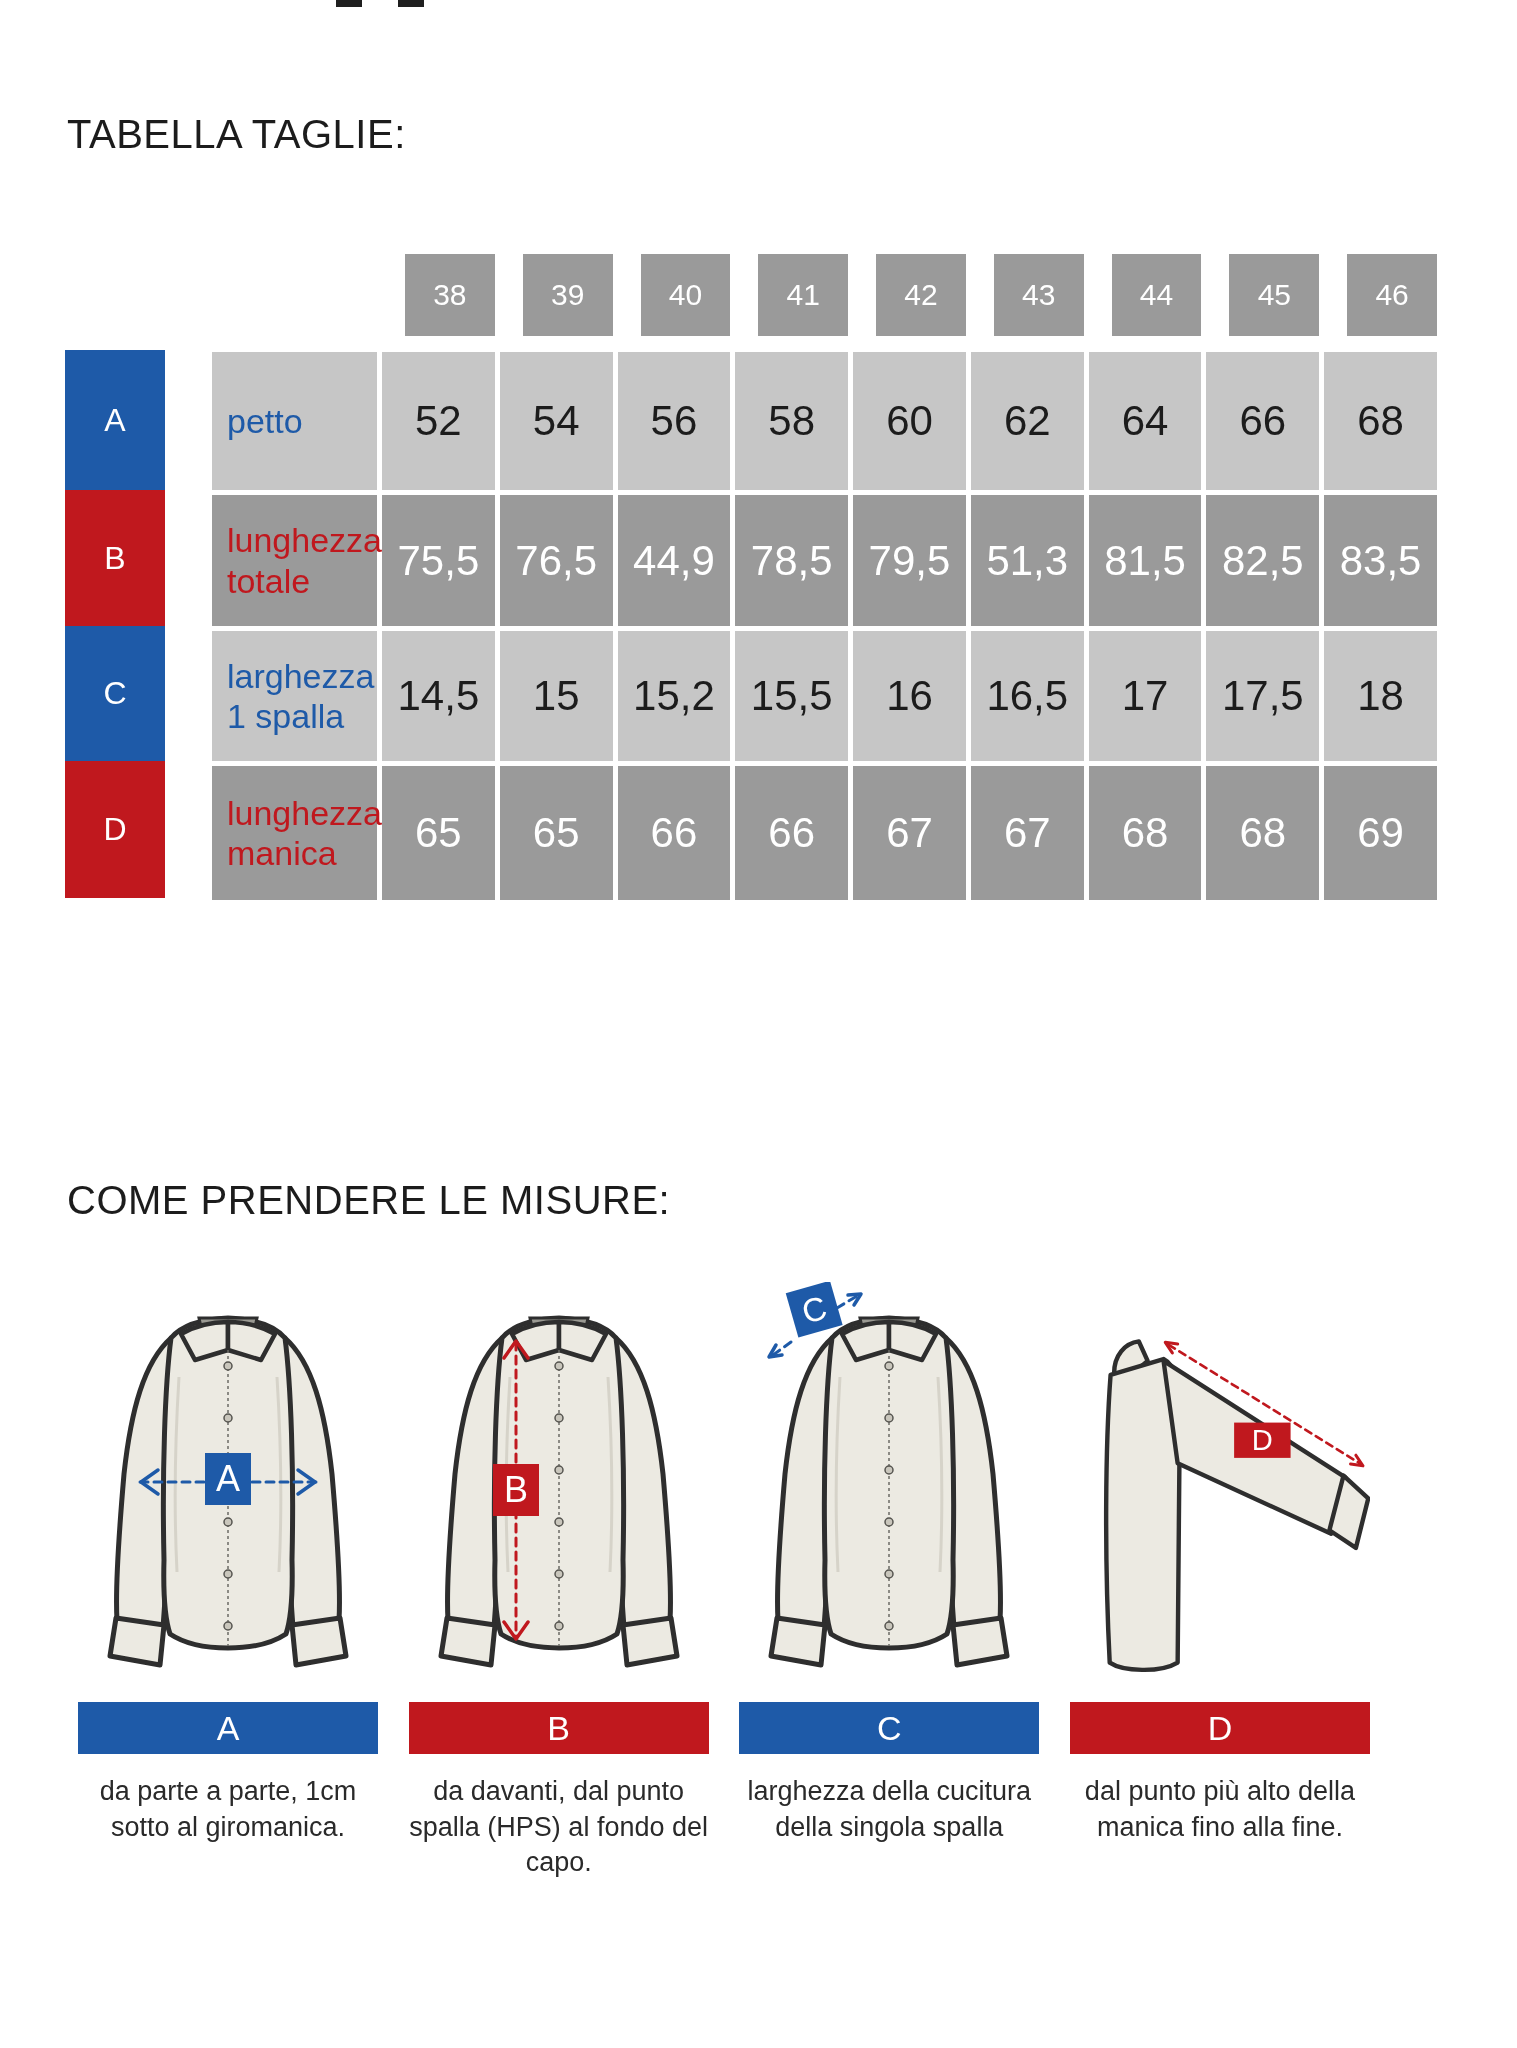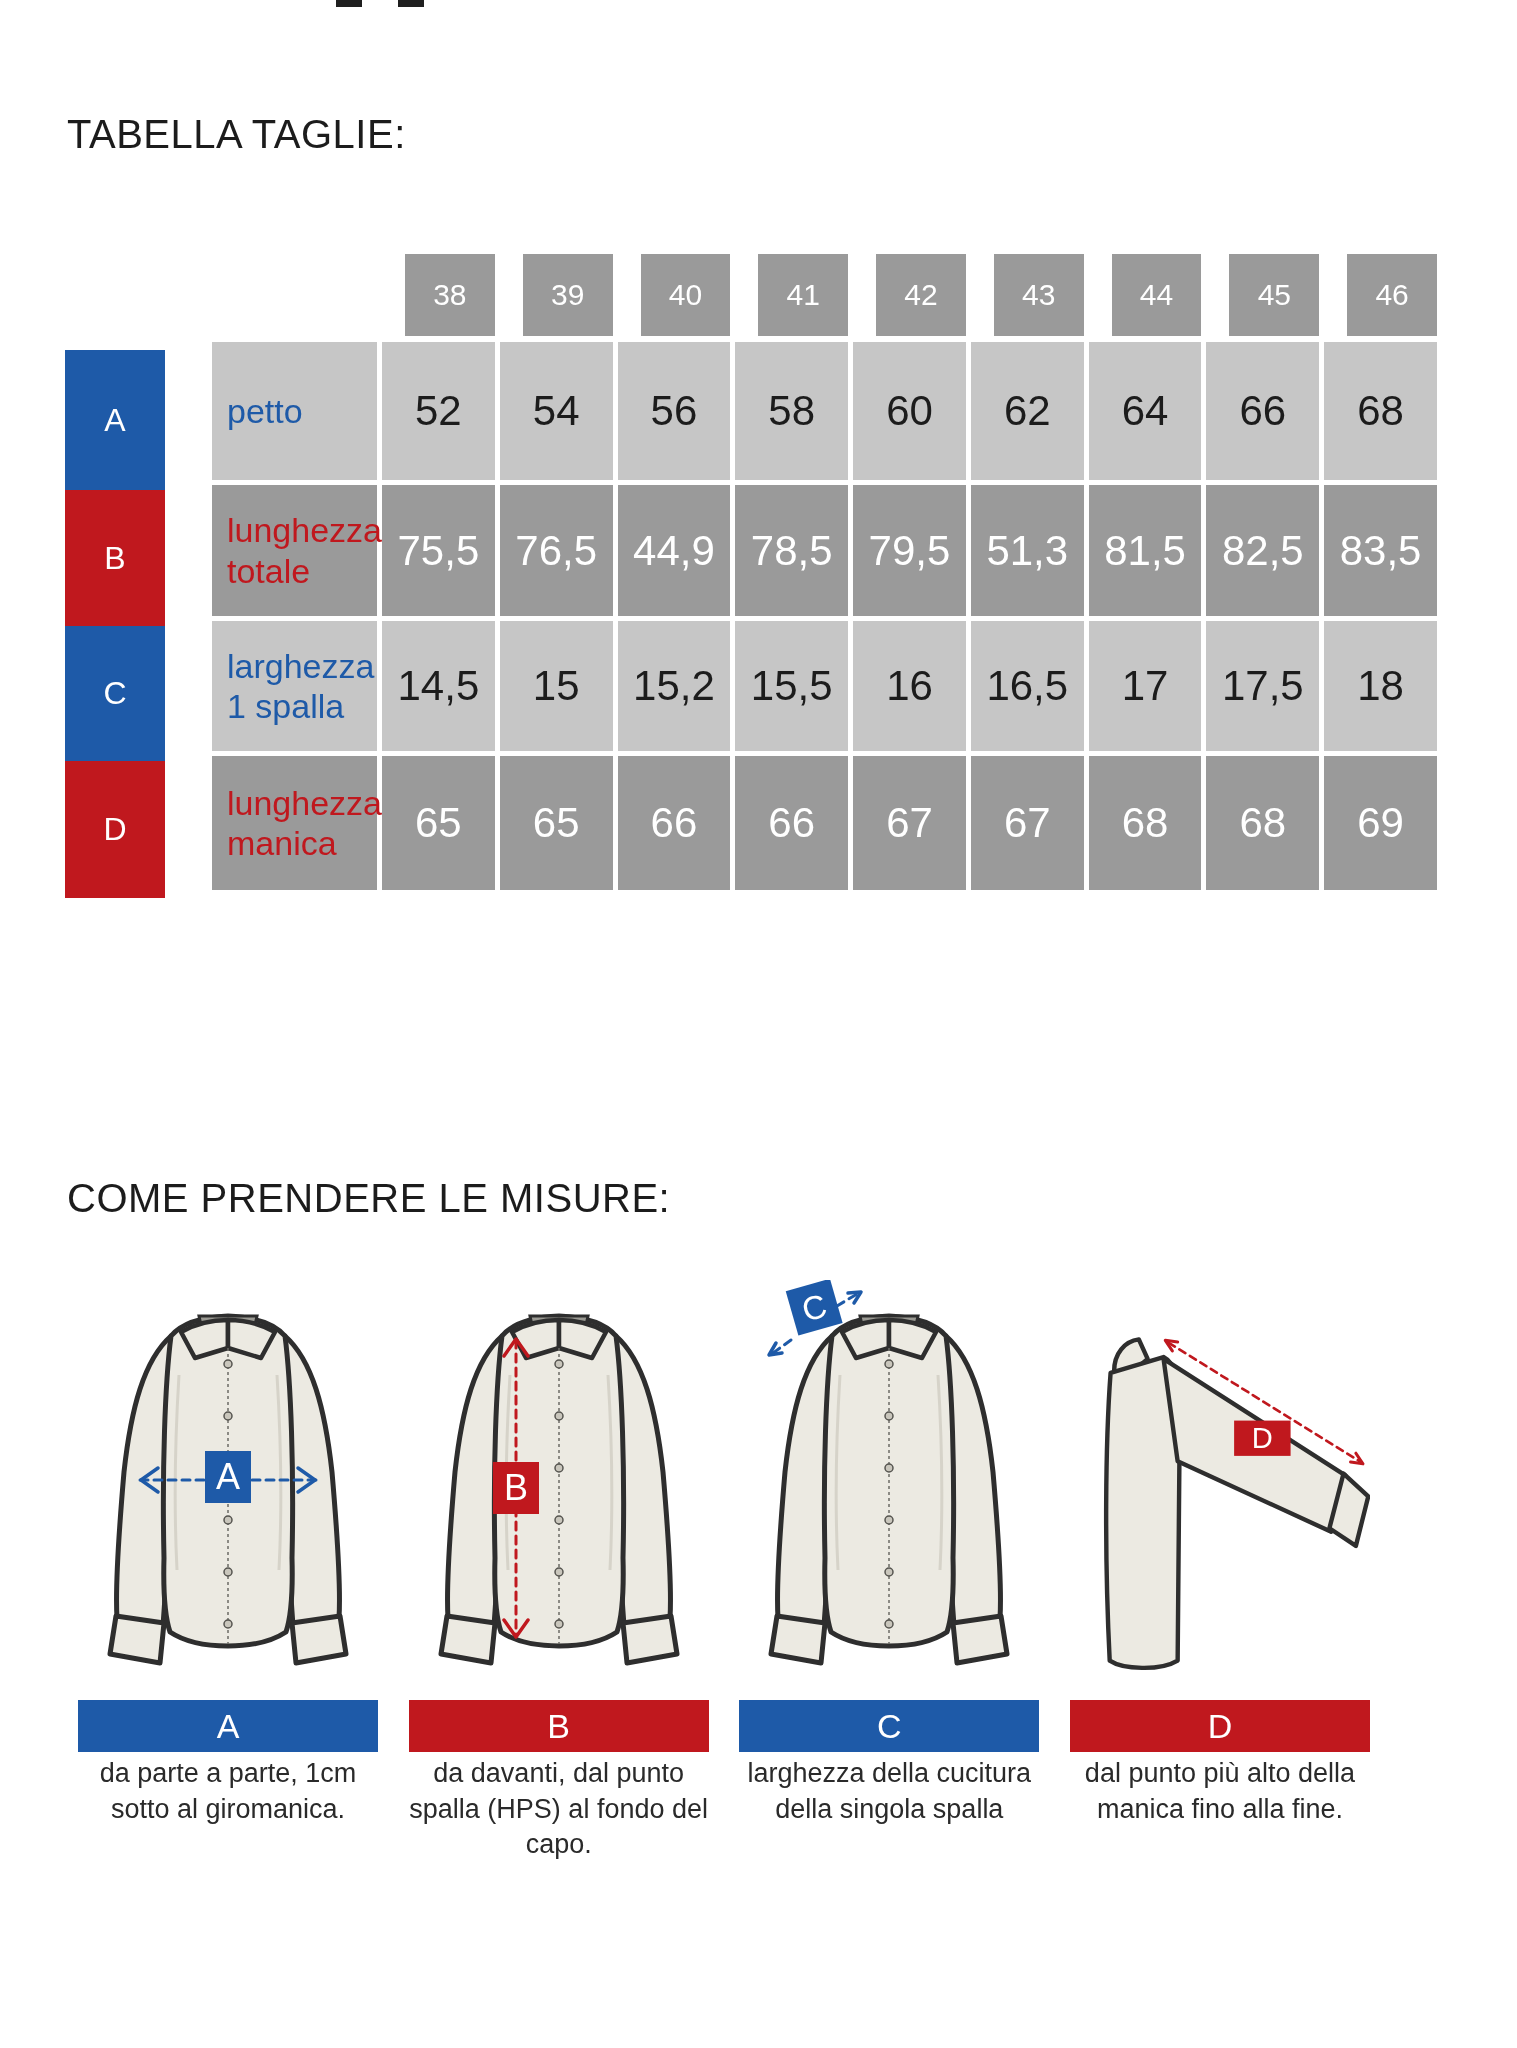--- a/index.html
+++ b/index.html
@@ -31,39 +31,39 @@
   .letter-box{display:flex;align-items:center;justify-content:center;color:#fff;font-size:32px;}
   .letter-box:nth-child(1){height:140px;}
   .letter-box:nth-child(2){height:136px;}
   .letter-box:nth-child(3){height:135px;}
   .letter-box:nth-child(4){height:137px;}
   .letter-box.blue{background:var(--blue);}
   .letter-box.red{background:var(--red);}
 
   .main-col{flex:1;}
   .header-grid,.body-grid{display:grid;grid-template-columns:205px repeat(9,1fr);column-gap:5px;}
-  .header-grid{grid-template-rows:82px;margin-bottom:6px;gap:28px;}
+  .header-grid{grid-template-rows:82px;margin-bottom:16px;gap:28px;}
   .body-grid{grid-template-rows:138px 131px 130px 134px;row-gap:5px;}
   .cell{display:flex;align-items:center;justify-content:center;}
   .size-cell{background:var(--gray-dark);color:#fff;font-size:30px;}
   .name-cell{justify-content:flex-start;padding-left:15px;font-size:34px;line-height:1.18;margin-left:40px;}
   .value-cell{font-size:42px;}
   .light{background:var(--gray-light);color:#1c1c1c;}
   .dark{background:var(--gray-dark);color:#fff;}
   .blue-text{color:var(--blue);}
   .red-text{color:var(--red);}
 
   
   .measure-row{display:flex;justify-content:space-between;margin:59px 0 0 78px;width:1292px;}
   .measure-col{width:300px;display:flex;flex-direction:column;align-items:center;}
   .shirt{width:300px;height:400px;display:block;}
   .bar{width:100%;height:52px;margin-top:20px;display:flex;align-items:center;justify-content:center;color:#fff;font-size:34px;}
   .bar.blue{background:var(--blue);}
   .bar.red{background:var(--red);}
-  .caption{margin-top:4px;font-size:27px;line-height:1.32;color:#2a2a2a;text-align:center;max-width:300px;}
+  .caption{margin-top:20px;font-size:27px;line-height:1.32;color:#2a2a2a;text-align:center;max-width:300px;}
 
   
   .dash-blue{stroke:var(--blue);stroke-width:3;fill:none;stroke-dasharray:8 6;stroke-linecap:round;}
   .dash-red{stroke:var(--red);stroke-width:3;fill:none;stroke-dasharray:8 6;stroke-linecap:round;}
   .chev-blue{stroke:var(--blue);stroke-width:3.5;fill:none;stroke-linecap:round;stroke-linejoin:round;}
   .chev-red{stroke:var(--red);stroke-width:3.5;fill:none;stroke-linecap:round;stroke-linejoin:round;}
   .lbl-blue{fill:var(--blue);}
   .lbl-red{fill:var(--red);}
   .lbl-text{fill:#ffffff;font-size:36px;font-family:"Liberation Sans",sans-serif;text-anchor:middle;}
 </style>

